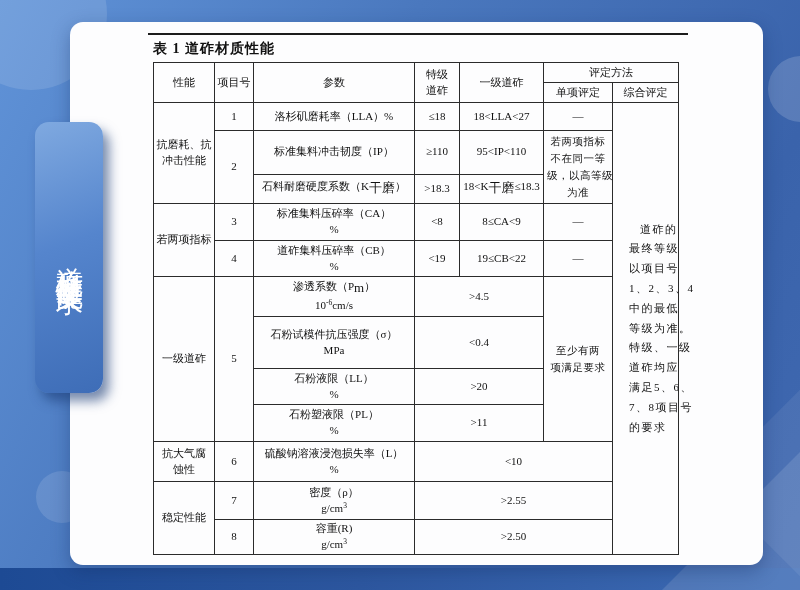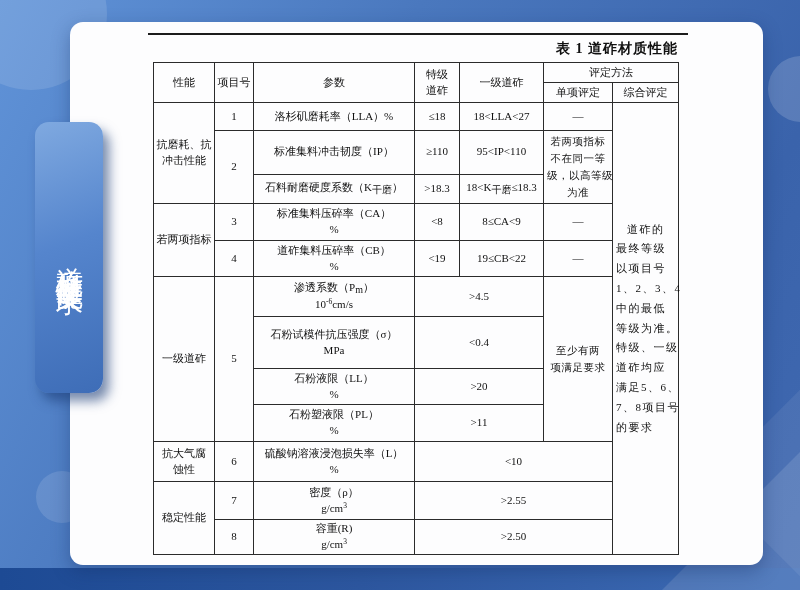--- a/index.html
+++ b/index.html
@@ -20,43 +20,43 @@
   .wedge2{left:742px;top:398px;width:170px;height:170px;transform:rotate(45deg);
     background:rgba(255,255,255,0.07);}
 
   .panel{
     position:absolute;left:70px;top:22px;width:693px;height:543px;
     background:#fdfdfe;border-radius:13px;
     box-shadow:0 6px 18px rgba(18,44,95,0.35);
   }
   .top-rule{position:absolute;left:78px;top:11px;width:540px;height:2px;background:#1c1c1c;}
   .doc-title{
-    position:absolute;left:83px;top:18px;width:525px;text-align:right;
+    position:absolute;left:83px;top:18px;width:525px;text-align:left;
     font-size:14px;font-weight:bold;color:#111;letter-spacing:1px;
   }
   table.ballast{
     position:absolute;left:83px;top:40px;width:525px;
     border-collapse:collapse;table-layout:fixed;
   }
   td{
     border:1px solid #2b2b2b;text-align:center;vertical-align:middle;
     font-size:11px;color:#111;padding:0 2px;line-height:1.45;
     overflow:visible;
   }
   .pre{white-space:pre-line;}
   .note{
     white-space:pre;text-align:center;font-size:10.5px;
     letter-spacing:0.5px;line-height:17px;padding:2px 3px;
   }
   .comp{
     white-space:pre;text-align:left;font-size:11px;
-    letter-spacing:1.5px;line-height:19.8px;padding:0 3px;
+    letter-spacing:1.5px;line-height:19.8px;padding:0 16px;
     text-indent:11px;vertical-align:middle;
   }
-  .sub{font-size:10px;vertical-align:-2px;letter-spacing:0;}
+  .sub{font-size:13px;vertical-align:-2px;letter-spacing:0;}
   .sup{font-size:7.5px;vertical-align:4px;letter-spacing:0;}
 
   .badge{
     position:absolute;left:35px;top:122px;width:68px;height:271px;
     border-radius:14px;
     background:linear-gradient(160deg,#7fa9e0 0%,#5585cd 45%,#3e6db7 100%);
     box-shadow:6px 8px 12px rgba(26,60,118,0.60);
     display:flex;align-items:center;justify-content:center;
   }
   .badge-text{

